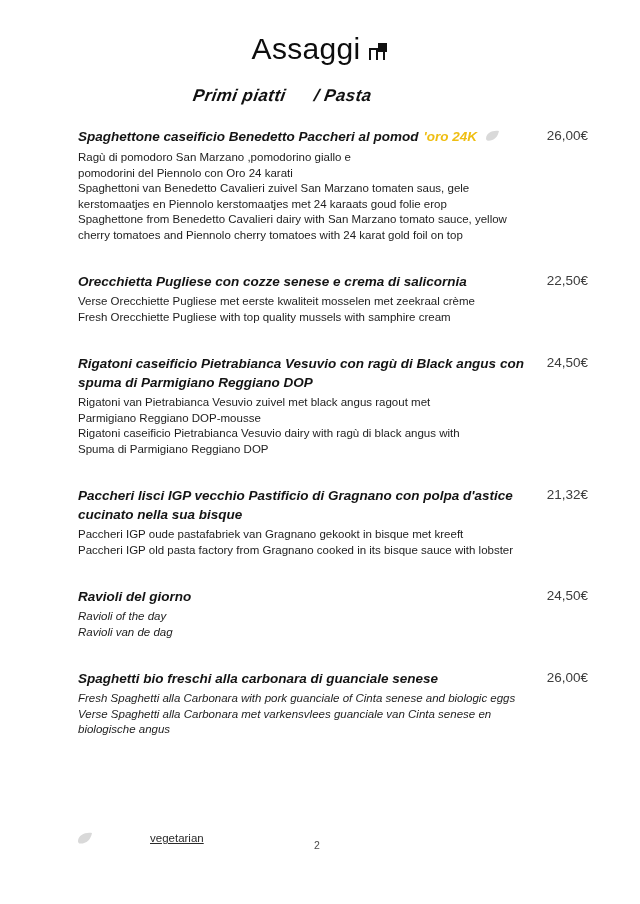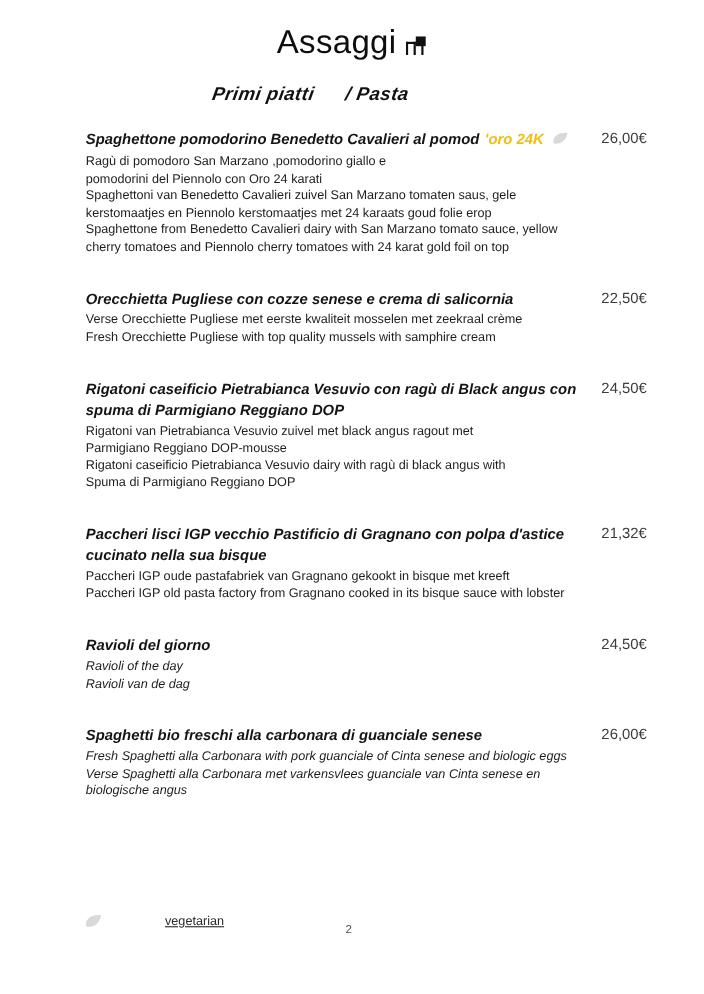--- a/index.html
+++ b/index.html
@@ -11,21 +11,21 @@
   html,body{margin:0;padding:0;background:#fff;}
   .page{
     position:relative;
     width:640px;height:904px;
     background:#ffffff;
     font-family:"Liberation Sans",sans-serif;
     color:var(--ink);
     overflow:hidden;
   }
   
-  .header{padding-top:22px;}
+  .header{padding-top:32px;}
   .title-row{display:flex;justify-content:center;align-items:center;gap:9px;}
   .app-title{
     font-size:30px;font-weight:400;letter-spacing:.3px;color:#0d0d0d;line-height:34px;
   }
   .logo{display:inline-flex;align-items:center;margin-top:4px;}
   .section-heading{
     margin:20px 0 0 193px;
     font-size:17px;font-style:italic;font-weight:700;color:#111;
   }
   .section-heading .sp{display:inline-block;transform:skewX(-9deg);letter-spacing:.4px;}
@@ -77,21 +77,21 @@
     <div class="section-heading">
       <span class="sp">Primi piatti</span>
       <span class="sp sp-right">/ Pasta</span>
     </div>
   </div>
 
   <div class="menu" id="menu-list">
       <div class="item">
     <div class="head">
       <div class="titlewrap">
-        <span class="t-main">Spaghettone pomodorino Benedetto Cavalieri al pomod</span><span class="t-gold">'oro 24K</span><span class="leaf-ic"><svg width="15" height="12" viewBox="0 0 16 13" fill="#D9D9D9">
+        <span class="t-main">Spaghettone caseificio Benedetto Paccheri al pomod</span><span class="t-gold">'oro 24K</span><span class="leaf-ic"><svg width="15" height="12" viewBox="0 0 16 13" fill="#D9D9D9">
                 <path d="M15 1 C8 0 1.5 3 1 9 C0.9 10.4 1.8 11.6 3.2 11.6 C9.5 11.8 13.8 7.5 15 1 Z"></path>
               </svg></span>
       </div>
       <div class="price">26,00€</div>
     </div>
     <div class="desc">
           <div class="desc-line">Ragù di pomodoro San Marzano ,pomodorino  giallo e</div>
           <div class="desc-line">pomodorini del Piennolo con Oro 24 karati</div>
           <div class="desc-line">Spaghettoni van Benedetto Cavalieri zuivel San Marzano tomaten saus, gele</div>
           <div class="desc-line">kerstomaatjes en Piennolo kerstomaatjes met 24 karaats goud folie erop</div>

